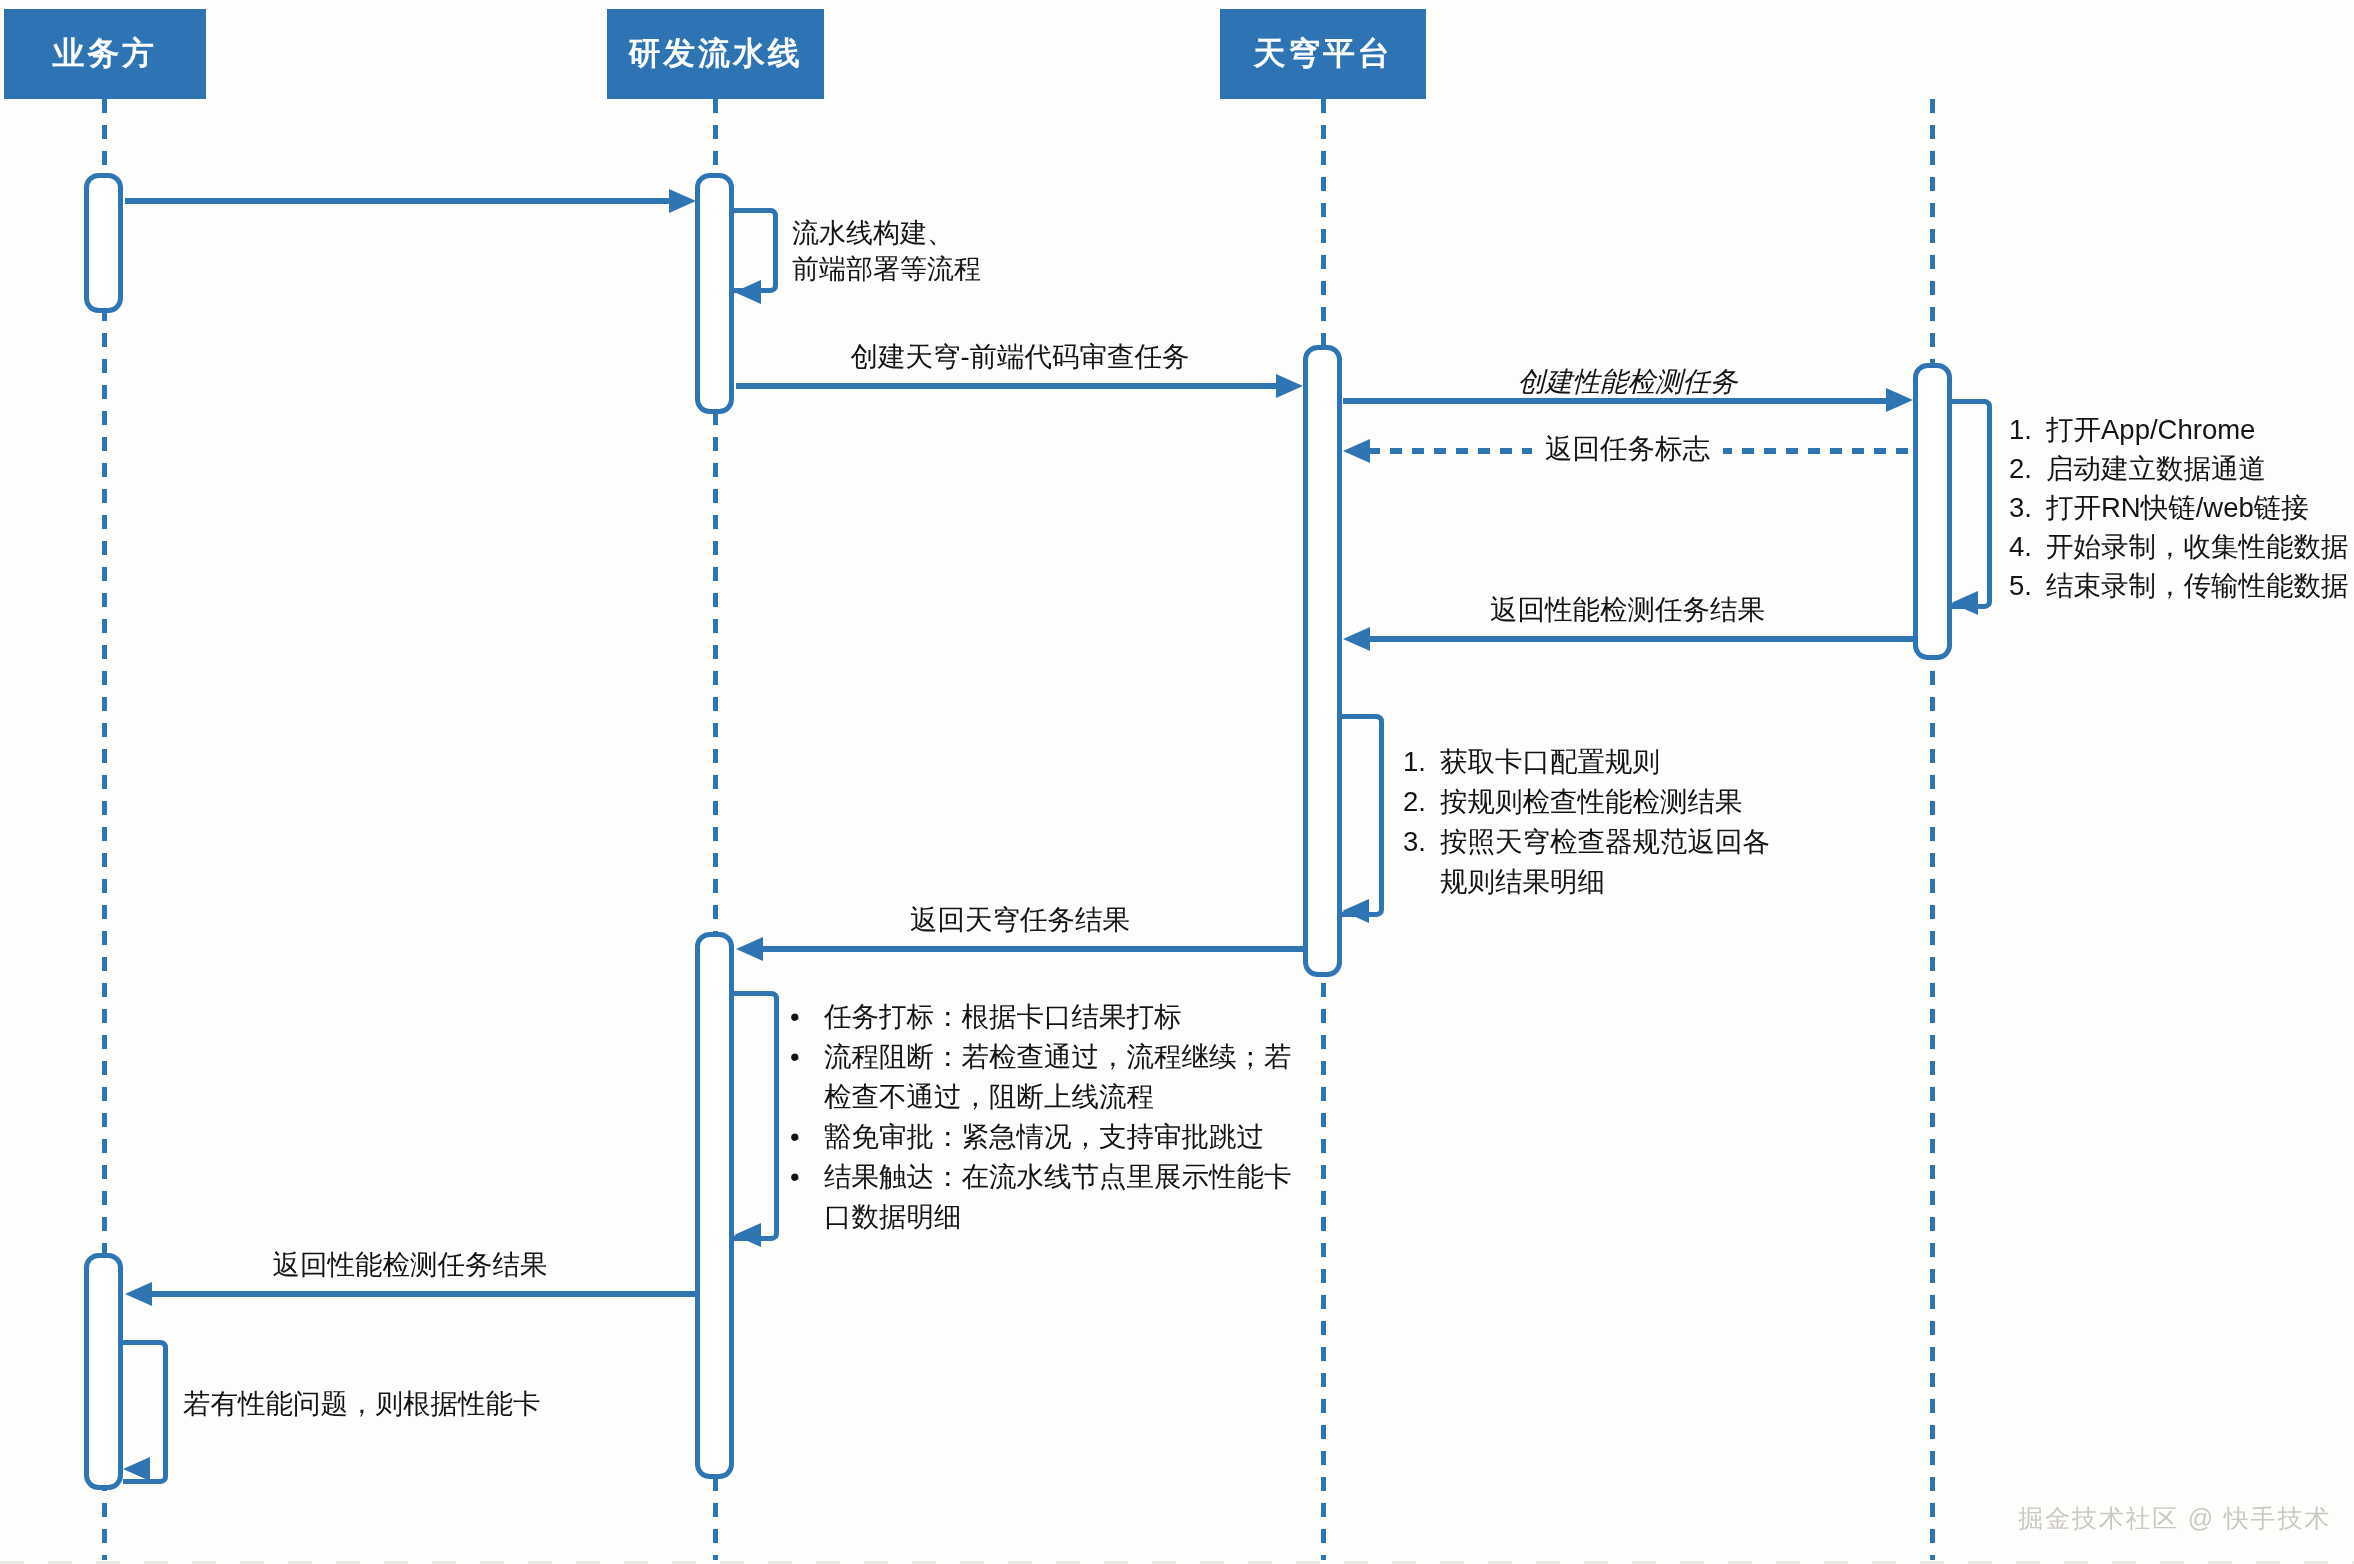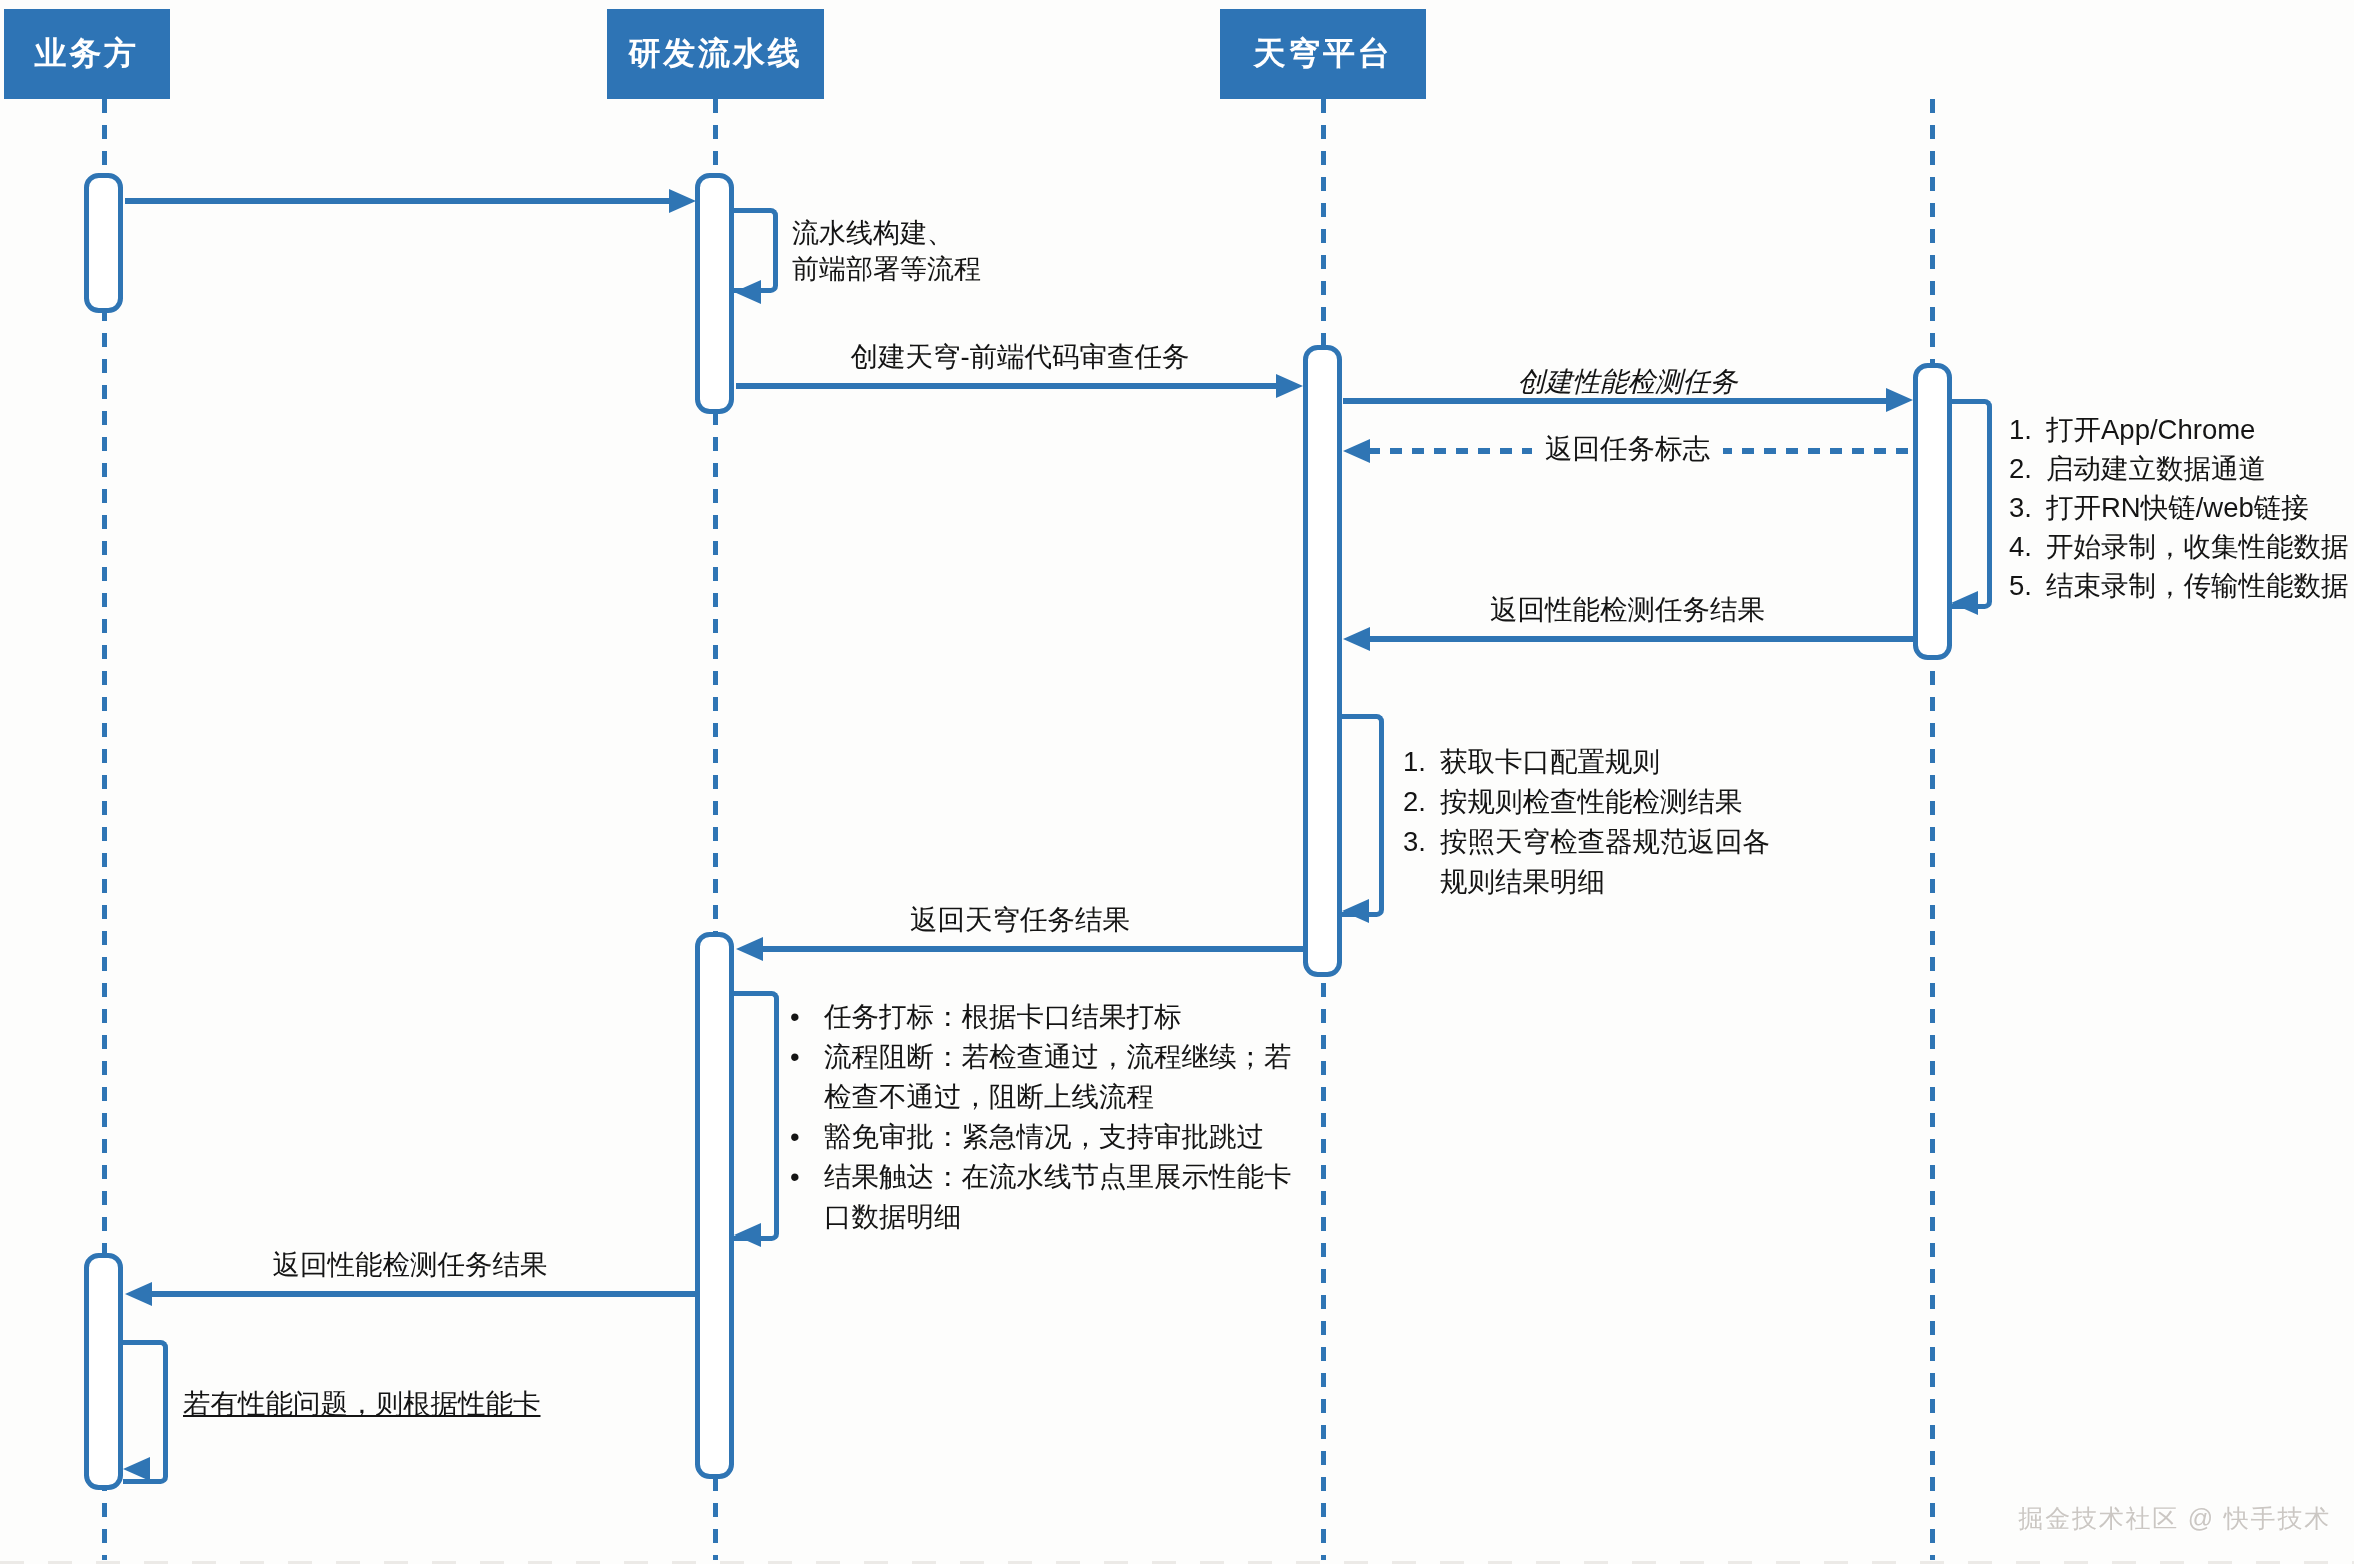--- a/index.html
+++ b/index.html
@@ -52,21 +52,21 @@
 </head>
 <body>
 
 <div id="stage">
 
   <div class="lifeline" style="left:102px;"></div>
   <div class="lifeline" style="left:713px;"></div>
   <div class="lifeline" style="left:1321px;"></div>
   <div class="lifeline" style="left:1930px;"></div>
 
-  <div class="actor" style="left:3.7px;   top:9.2px; width:166px;">
+  <div class="actor" style="left:3.7px;   top:9.2px; width:202px;">
       <span>业务方</span>
     </div>
   <div class="actor" style="left:607px; top:9.2px; width:217px;">
       <span>研发流水线</span>
     </div>
   <div class="actor" style="left:1220px;top:9.2px; width:206px;">
       <span>天穹平台</span>
     </div>
 
   <div class="bar" style="left:84px;  top:173px; height:140px;"></div>
@@ -191,21 +191,21 @@
       <div class="row">
         <span class="m">•</span>
         <span class="t">结果触达：在流水线节点里展示性能卡</span>
       </div>
       <div class="row">
         <span class="m"></span>
         <span class="t">口数据明细</span>
       </div>
     </div>
 
-  <div class="note plain" style="left:183px;top:1381px;line-height:45px;text-decoration:underline;">
+  <div class="note plain" style="left:183px;top:1381px;line-height:45px;">
       <div class="row">
         <span class="m"></span>
         <span class="t">若有性能问题，则根据性能卡</span>
       </div>
     </div>
 
   <div class="watermark" style="right:24px;top:1502px;">掘金技术社区 @ 快手技术</div>
 
   <div class="canvas-edge"></div>
 </div>

